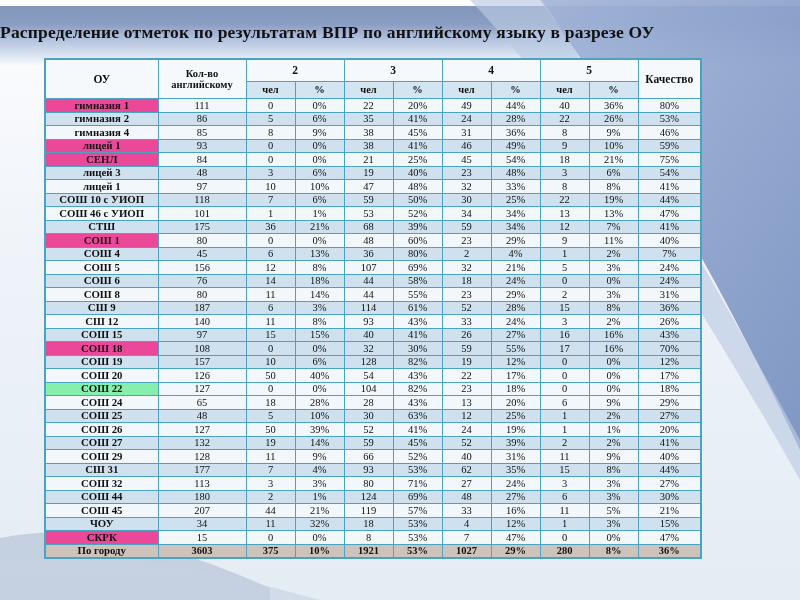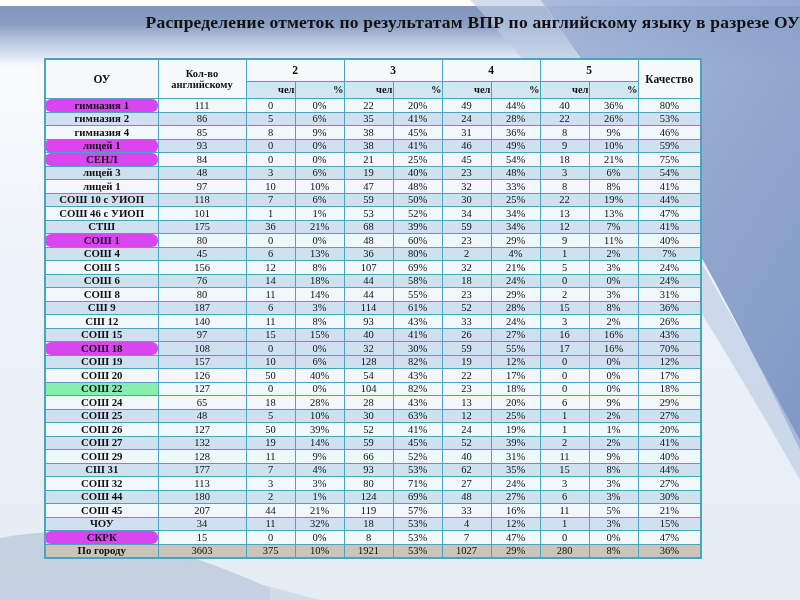--- a/index.html
+++ b/index.html
@@ -9,46 +9,46 @@
     font-family: "Liberation Serif", "DejaVu Serif", serif;
     background: linear-gradient(180deg, #fdfdfe 0%, #eef3f9 45%, #e4ecf4 100%);
   }
   .band {
     position: absolute; left: 0; top: 6px; width: 800px; height: 60px;
     background: linear-gradient(180deg,
       #8296bb 0%, #8a9dc2 30%, #b2c1dd 55%, #d3deee 78%, rgba(231,238,247,0) 100%);
   }
   .bg-svg { position: absolute; left: 0; top: 0; }
   .title {
-    position: absolute; left: 0; top: 12px; width: 800px;
-    margin: 0; text-align: right;
+    position: absolute; left: 0; top: 22px; width: 800px;
+    margin: 0; text-align: left;
     font-size: 17.5px; font-weight: bold; color: #111;
     letter-spacing: 0.2px;
   }
   table.grades {
     position: absolute; left: 44px; top: 58px;
     width: 656px; border-collapse: collapse; table-layout: fixed;
     font-size: 10.5px; color: #111;
   }
   table.grades th, table.grades td {
     border: 1px solid #4aa3c0;
     text-align: center; vertical-align: middle;
     padding: 0; line-height: 1.05; overflow: hidden; white-space: nowrap;
   }
   table.grades { border: 2px solid #4aa3c0; }
   thead tr.r1 th { height: 21px; font-size: 11.5px; background: #f5f9fc; }
-  thead tr.r2 th { height: 16px; font-size: 10.5px; background: #d3e5f1; text-align: right; }
+  thead tr.r2 th { height: 16px; font-size: 10.5px; background: #d3e5f1; }
   th.part { font-size: 10.5px !important; white-space: normal !important; line-height: 1.1; }
   tbody tr { height: 13.5px; }
   tbody td.name { font-weight: bold; font-size: 10.8px; }
   .w  { background: #f2f7fb; }
   .b  { background: #cfe1ee; }
-  .peach  { background: #d946ef; border-radius: 6px; }
+  .peach  { background: #ec4899; }
   .peach2 { background: #86efac; }
-  .t  { background: #cec3ba; font-weight: normal; }
+  .t  { background: #cec3ba; font-weight: bold; }
 </style>
 </head>
 <body>
 
 <div class="band"></div>
 
 <svg class="bg-svg" width="800" height="600" viewBox="0 0 800 600" aria-hidden="true">
   <defs>
     <linearGradient id="gSweep" x1="0" y1="0" x2="1" y2="1">
       <stop offset="0" stop-color="#a3b5d8"></stop>

